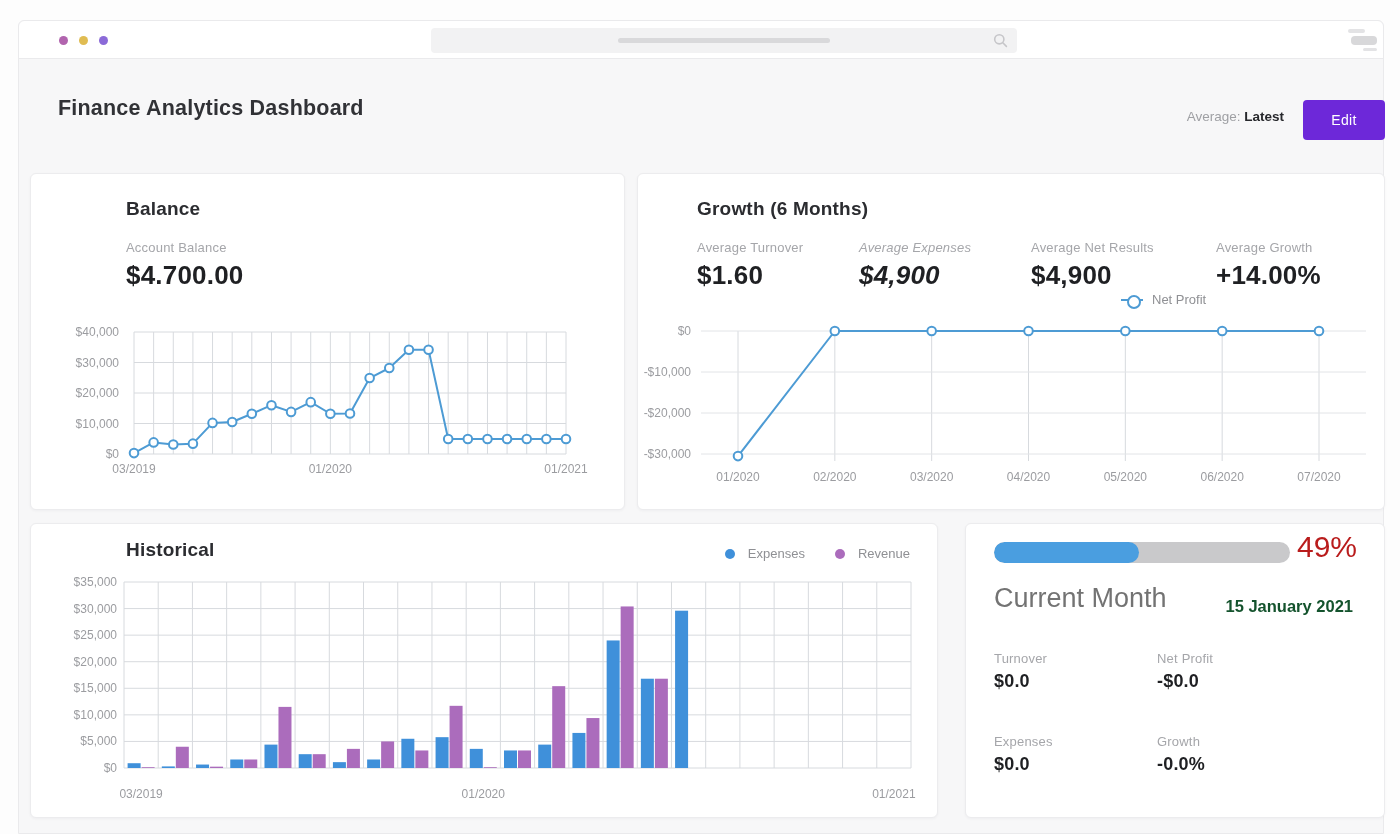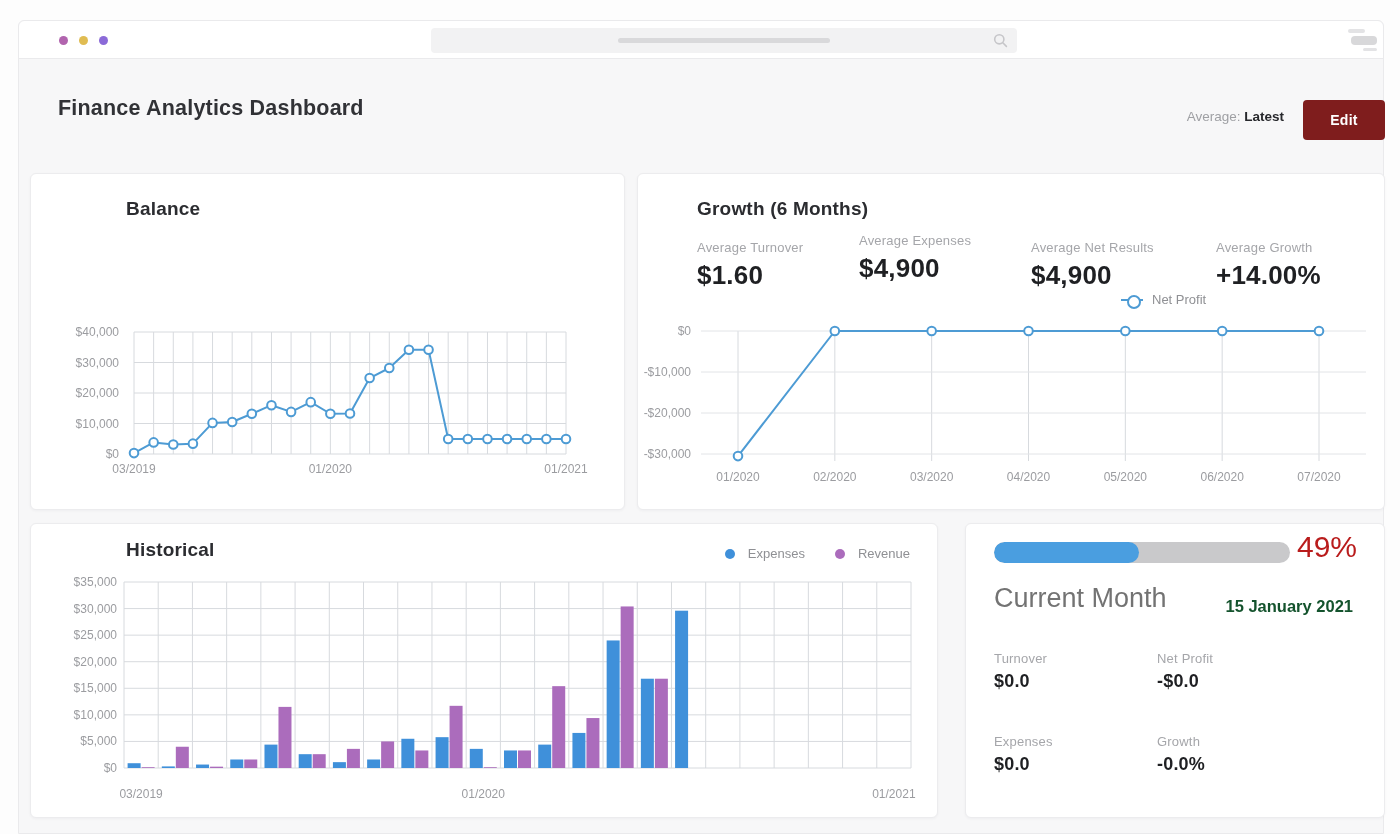--- a/index.html
+++ b/index.html
@@ -80,24 +80,28 @@
         <span class="m3"></span>
       </div>
     </div>
   </div>
 
   <div class="page-title">Finance Analytics Dashboard</div>
   <div class="version">
     <span>Average:</span>
     <b>Latest</b>
   </div>
-  <button class="edit-btn" style="background: #7f1d1d; font-weight: bold;">Edit</button>
+  <button class="edit-btn" style="background: #6d28d9;">Edit</button>
 
   <div class="card" style="left:30px; top:173px; width:595px; height:337px;">
     <div class="card-title" style="left:95px; top:24px;text-align:right;">Balance</div>
+    <div class="stat" style="left:95px; top:66px;">
+      <div class="lbl">Account Balance</div>
+      <div class="val">$4.700.00</div>
+    </div>
     <div class="chart" style="left:40px; top:149px; width:530px; height:170px;">
         <svg viewBox="0 0 530 170">
           <line x1="63" x2="63" y1="9" y2="131" stroke="#d7dade"></line>
           <line x1="82.63636363636364" x2="82.63636363636364" y1="9" y2="131" stroke="#d7dade"></line>
           <line x1="102.27272727272728" x2="102.27272727272728" y1="9" y2="131" stroke="#d7dade"></line>
           <line x1="121.9090909090909" x2="121.9090909090909" y1="9" y2="131" stroke="#d7dade"></line>
           <line x1="141.54545454545456" x2="141.54545454545456" y1="9" y2="131" stroke="#d7dade"></line>
           <line x1="161.1818181818182" x2="161.1818181818182" y1="9" y2="131" stroke="#d7dade"></line>
           <line x1="180.8181818181818" x2="180.8181818181818" y1="9" y2="131" stroke="#d7dade"></line>
           <line x1="200.45454545454547" x2="200.45454545454547" y1="9" y2="131" stroke="#d7dade"></line>
@@ -156,21 +160,21 @@
         </svg>
       </div>
   </div>
 
   <div class="card" style="left:637px; top:173px; width:748px; height:337px;">
     <div class="card-title" style="left:59px; top:24px;">Growth (6 Months)</div>
     <div class="stat" style="left:59px; top:66px;">
       <div class="lbl">Average Turnover</div>
       <div class="val">$1.60</div>
     </div>
-    <div class="stat" style="left:221px; top:59px;">
+    <div class="stat" style="left:221px; top:66px;font-style:italic;">
       <div class="lbl">Average Expenses</div>
       <div class="val">$4,900</div>
     </div>
     <div class="stat" style="left:393px; top:66px;">
       <div class="lbl">Average Net Results</div>
       <div class="val">$4,900</div>
     </div>
     <div class="stat" style="left:578px; top:66px;">
       <div class="lbl">Average Growth</div>
       <div class="val">+14.00%</div>

